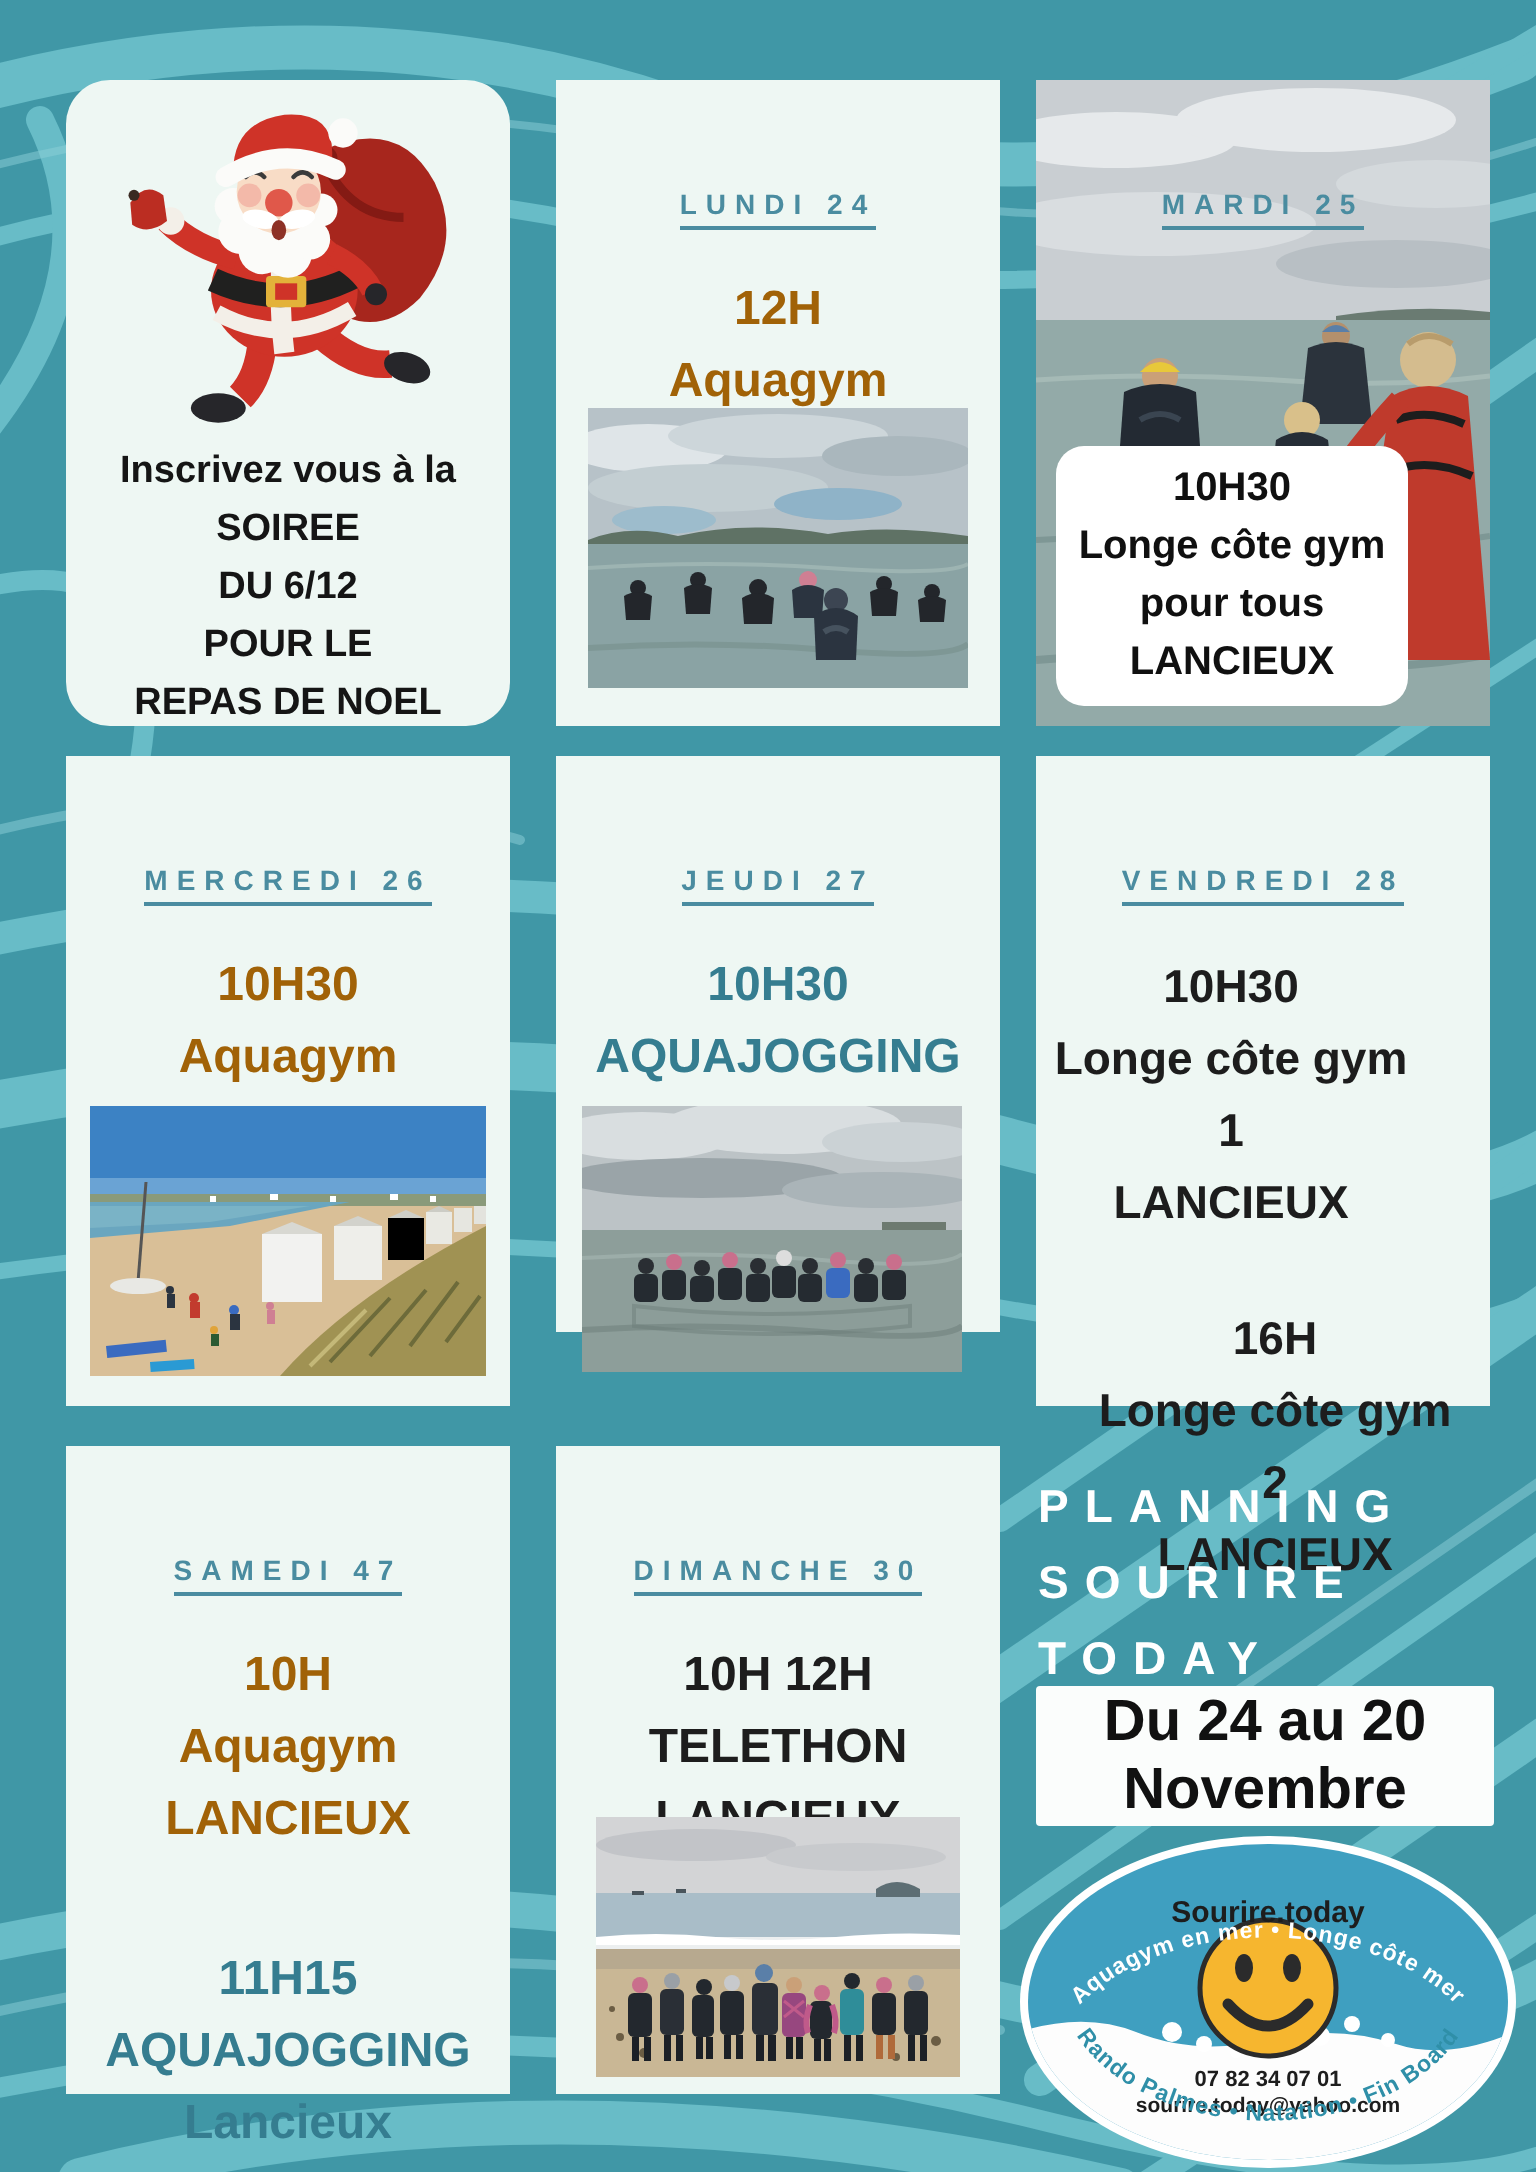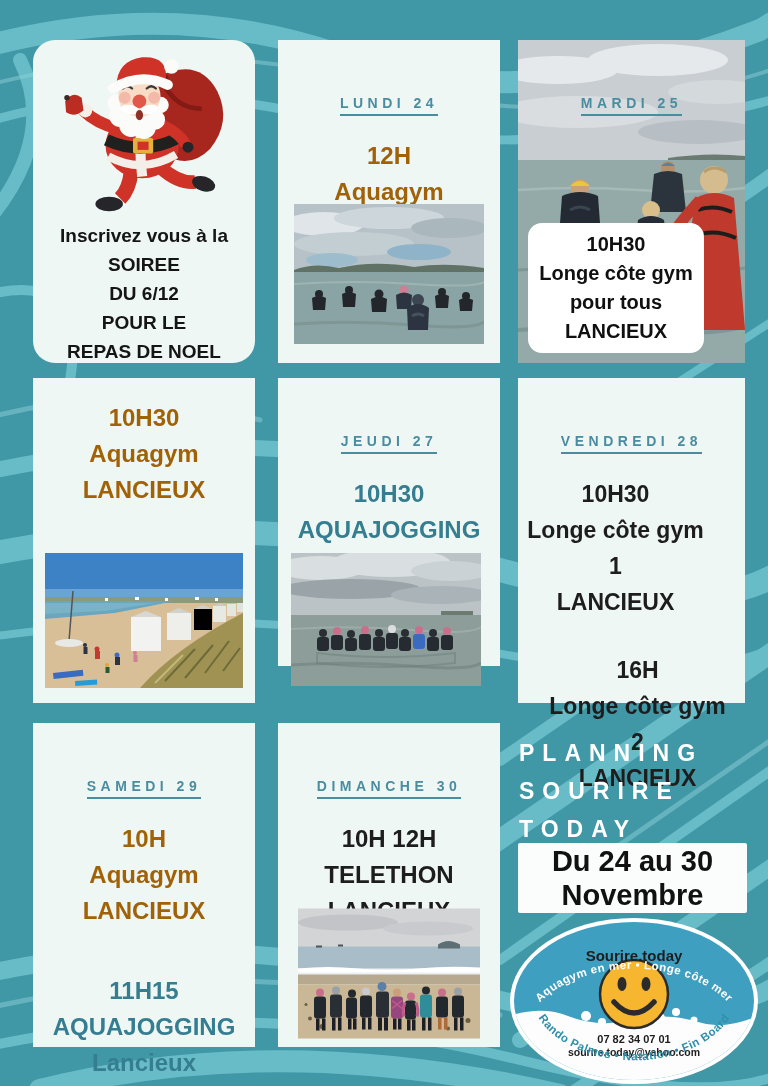--- a/index.html
+++ b/index.html
@@ -206,20 +206,21 @@
     <h2 class="title"><span>MARDI 25</span></h2>
     <div class="mardi-box">
       <div>10H30</div>
       <div>Longe côte gym</div>
       <div>pour tous</div>
       <div>LANCIEUX</div>
     </div>
   </section>
 
   <section class="card card-mercredi">
+    <h2 class="title"><span>MERCREDI 26</span></h2>
     <div class="sched red">
       <div>10H30</div>
       <div>Aquagym</div>
       <div>LANCIEUX</div>
     </div>
     <div class="photo photo-mercredi">
       <svg viewBox="0 0 198 135">
         <rect width="198" height="50" fill="#3c82c4"></rect>
         <rect y="36" width="198" height="12" fill="#6aa3d4"></rect>
         <rect y="44" width="198" height="8" fill="#8a9a7a"></rect>
@@ -324,21 +325,21 @@
     </div>
     <div class="v-block v2">
       <div>16H</div>
       <div>Longe côte gym</div>
       <div>2</div>
       <div>LANCIEUX</div>
     </div>
   </section>
 
   <section class="card card-samedi">
-    <h2 class="title"><span>SAMEDI 29</span></h2>
+    <h2 class="title"><span>SAMEDI 47</span></h2>
     <div class="sched red s1">
       <div>10H</div>
       <div>Aquagym</div>
       <div>LANCIEUX</div>
     </div>
     <div class="sched tealtxt s2">
       <div>11H15</div>
       <div>AQUAJOGGING</div>
       <div>Lancieux</div>
     </div>
@@ -420,21 +421,21 @@
     </div>
   </section>
 
   <div class="planning">
     <div>PLANNING</div>
     <div>SOURIRE</div>
     <div>TODAY</div>
   </div>
 
   <div class="datebox">
-    <div>Du 24 au 30</div>
+    <div>Du 24 au 20</div>
     <div>Novembre</div>
   </div>
 
   <div class="logo">
     <svg viewBox="0 0 252 170">
       <defs>
         <clipPath id="logoClip">
             <ellipse cx="126" cy="85" rx="120" ry="79"></ellipse>
           </clipPath>
         <path id="arcTop" d="M 20,104 A 110,70 0 0 1 232,104" fill="none"></path>

